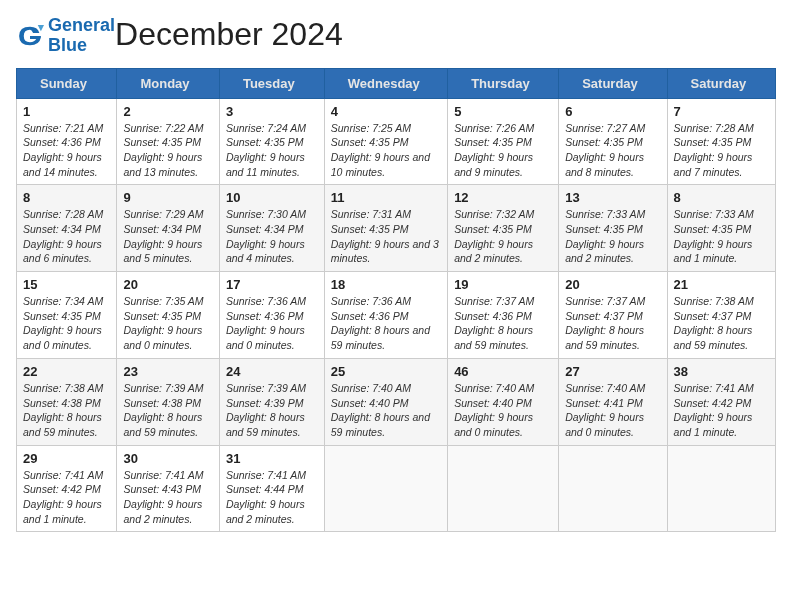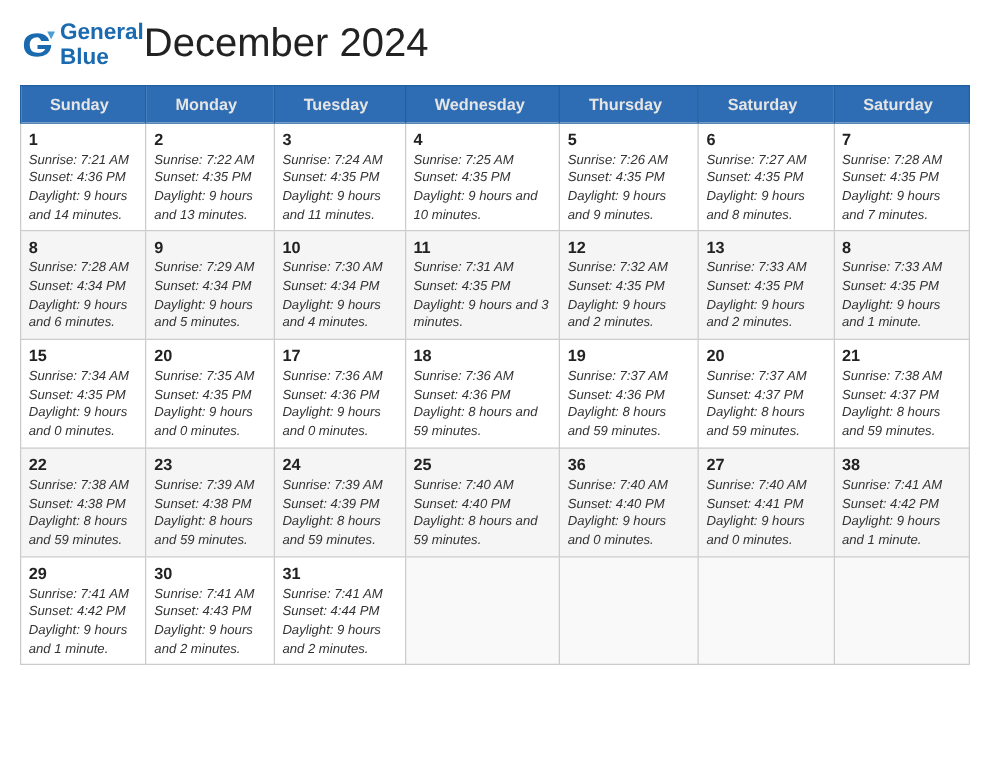--- a/index.html
+++ b/index.html
@@ -316,21 +316,21 @@
       </td>
         <td>
         <span class="day-number">25</span>
         <div class="day-info">
           Sunrise: 7:40 AM<br>
           Sunset: 4:40 PM<br>
           Daylight: 8 hours and 59 minutes.
         </div>
       </td>
         <td>
-        <span class="day-number">36</span>
+        <span class="day-number">46</span>
         <div class="day-info">
           Sunrise: 7:40 AM<br>
           Sunset: 4:40 PM<br>
           Daylight: 9 hours and 0 minutes.
         </div>
       </td>
         <td>
         <span class="day-number">27</span>
         <div class="day-info">
           Sunrise: 7:40 AM<br>

